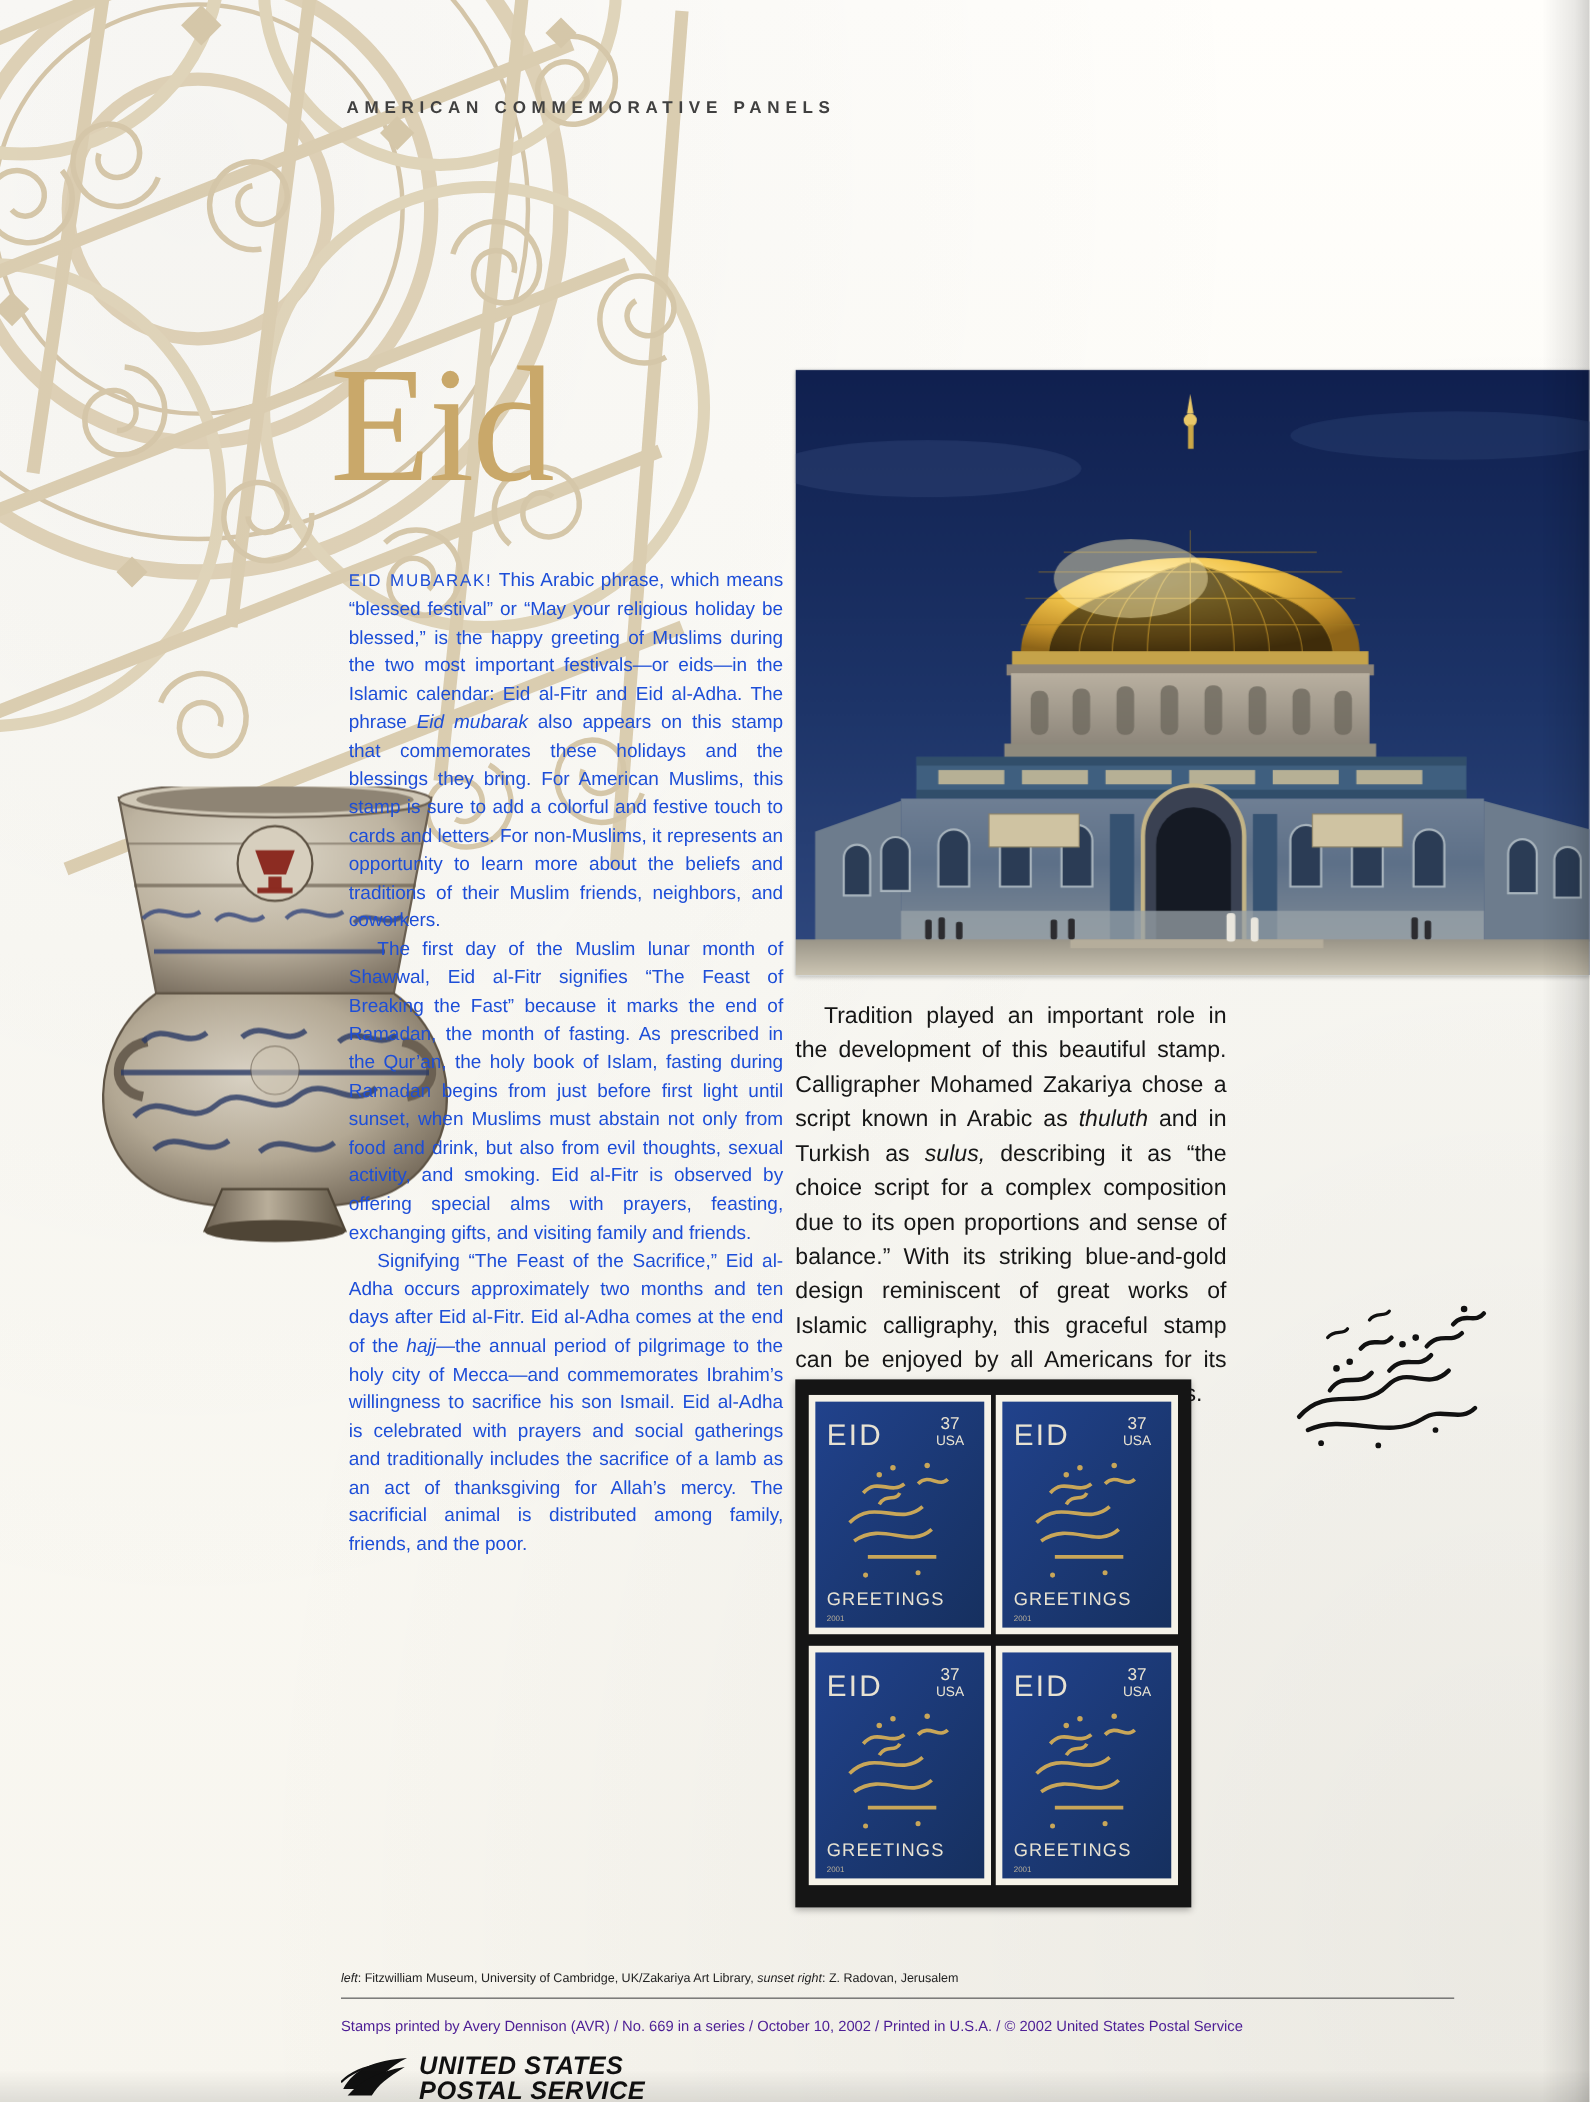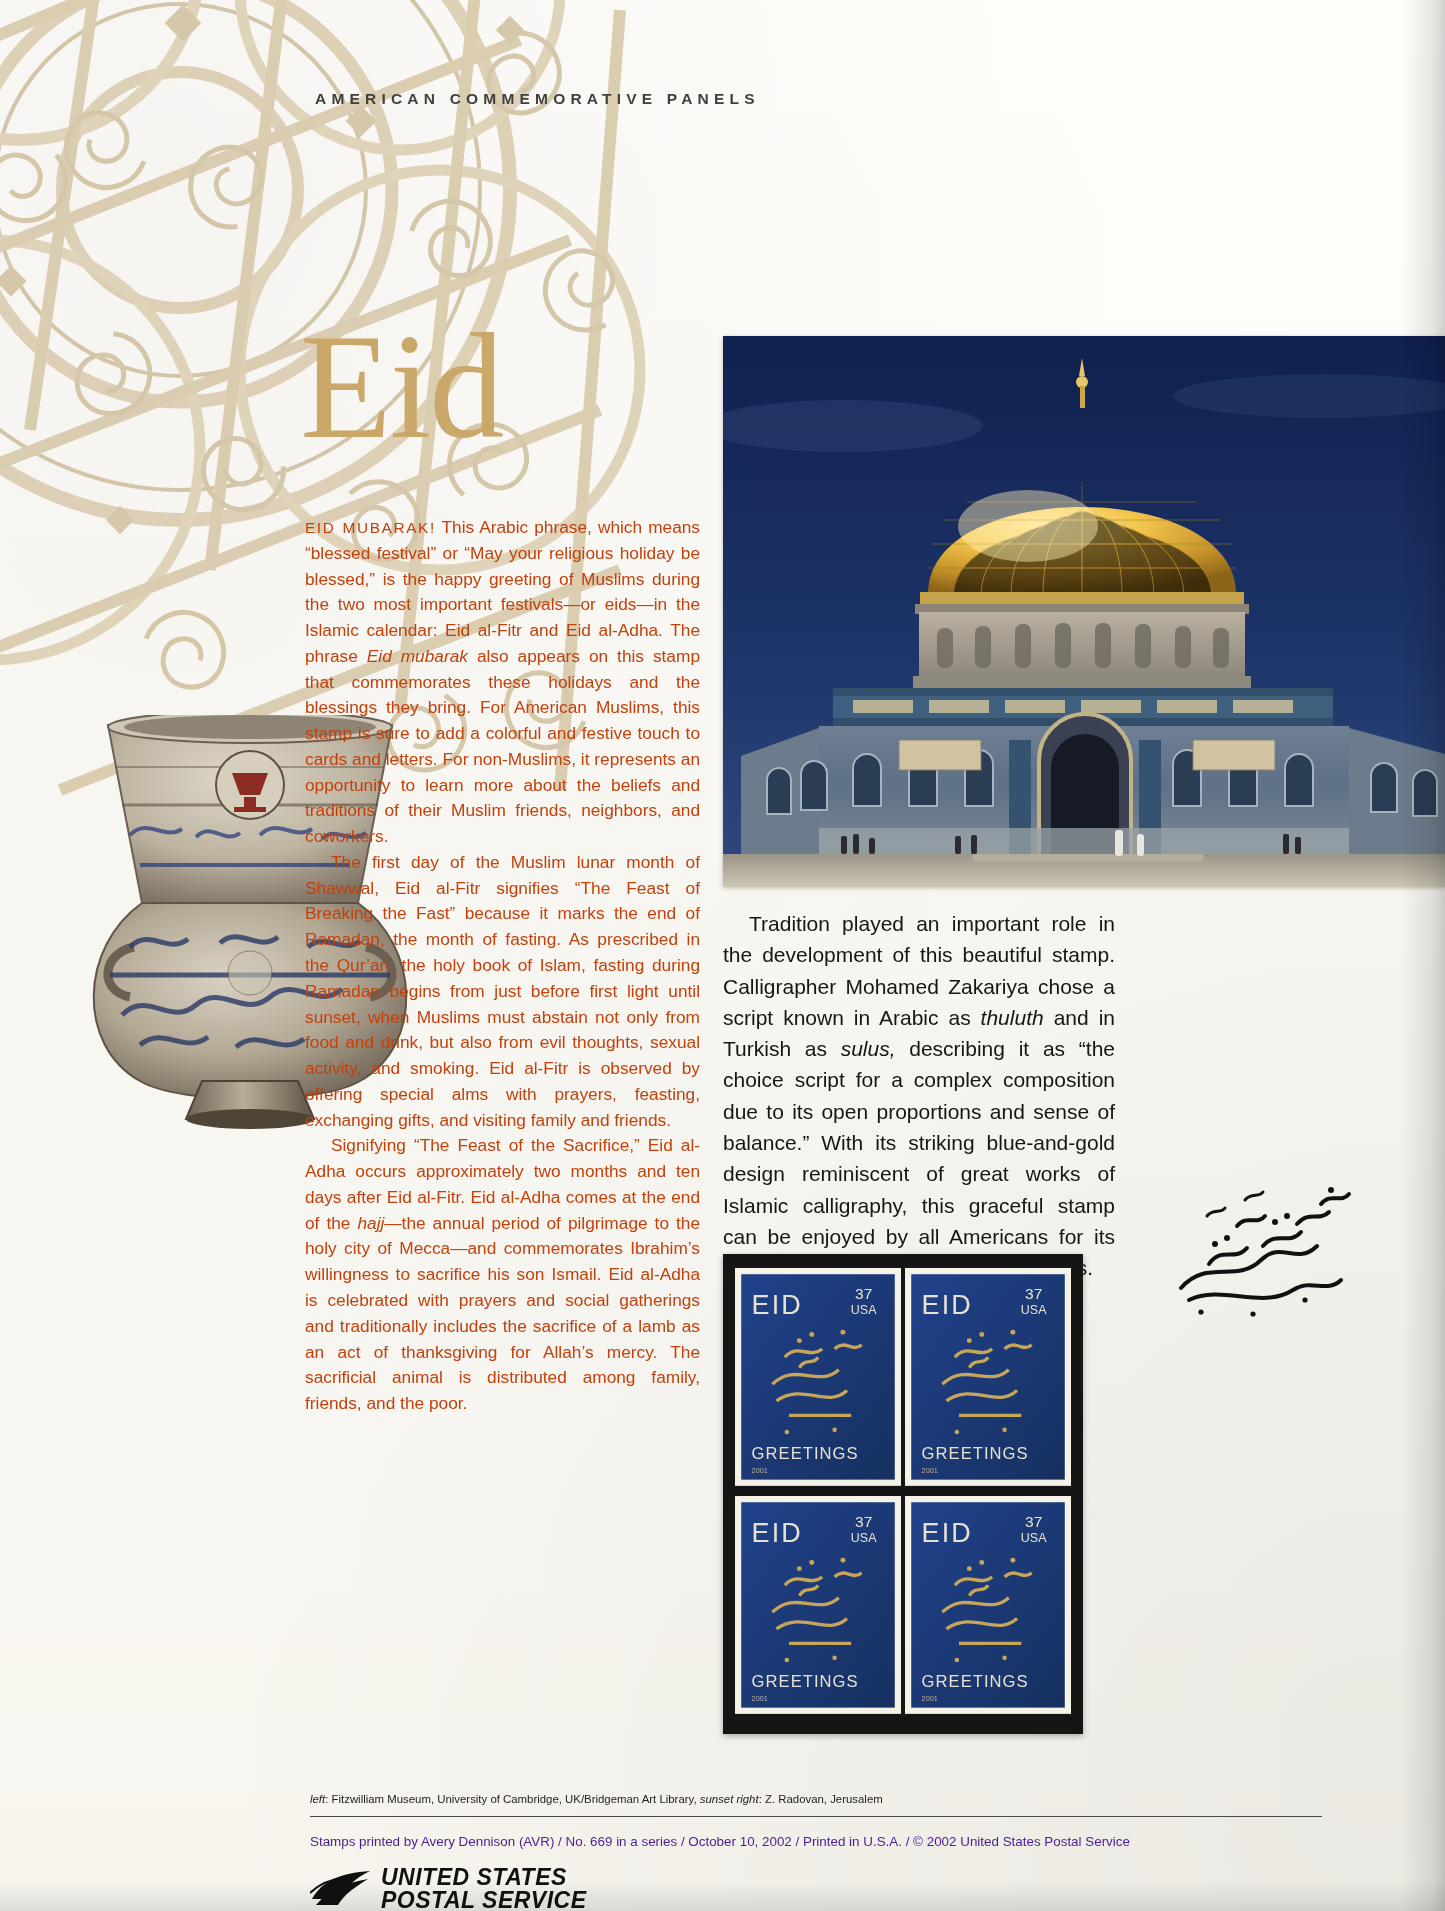--- a/index.html
+++ b/index.html
@@ -50,22 +50,22 @@
   #title {
     position:absolute; left:300px; top:315px;
     font-family:"Liberation Serif", serif;
     font-size:150px; line-height:.95;
     color:#c9a86a;
     letter-spacing:-2px;
   }
 
   
   #left-col {
-    position:absolute; left:305px; top:515px; width:395px;
-    font-size:17.3px; line-height:1.49; color:#c2410c;
+    position:absolute; left:317px; top:515px; width:395px;
+    font-size:17.3px; line-height:1.49; color:#1d4ed8;
     text-align:justify;
   }
   #left-col p { margin:0; }
   #left-col .smallcaps { letter-spacing:1.6px; font-size:15.4px; }
   .indent { text-indent:26px; }
   .wrapcol { position:relative; }
 
   
   #lamp {
     position:absolute; left:70px; top:715px;
@@ -545,21 +545,21 @@
       <circle cx="108" cy="154" r="2.6"></circle>
       <circle cx="160" cy="140" r="2.6"></circle>
   </g>
   <g stroke="#111" stroke-width="3" fill="none" stroke-linecap="round">
     <path d="M100,40 c6,-8 14,-2 18,-8"></path>
     <path d="M62,56 c6,-8 14,-2 18,-8"></path>
   </g>
 </svg>
 
 <div id="credit-line">
-  <em>left</em><span>: Fitzwilliam Museum, University of Cambridge, UK/Bridgeman Art Library, </span><em>sunset right</em><span>: Z. Radovan, Jerusalem</span>
+  <em>left</em><span>: Fitzwilliam Museum, University of Cambridge, UK/Zakariya Art Library, </span><em>sunset right</em><span>: Z. Radovan, Jerusalem</span>
 </div>
 <div id="rule"></div>
 <div id="imprint">Stamps printed by Avery Dennison (AVR) / No. 669 in a series / October 10, 2002 / Printed in U.S.A. / © 2002 United States Postal Service</div>
 
 <div id="usps-logo">
   <svg class="eagle" viewBox="0 0 62 40">
     <path d="M2,30 C12,12 30,4 60,2 C44,10 36,18 30,30 Z" fill="#111"></path>
     <path d="M6,36 C18,22 34,14 58,10 C42,20 34,26 28,36 Z" fill="#111"></path>
     <path d="M0,24 C10,14 22,10 36,8" stroke="#111" stroke-width="2" fill="none"></path>
   </svg>

